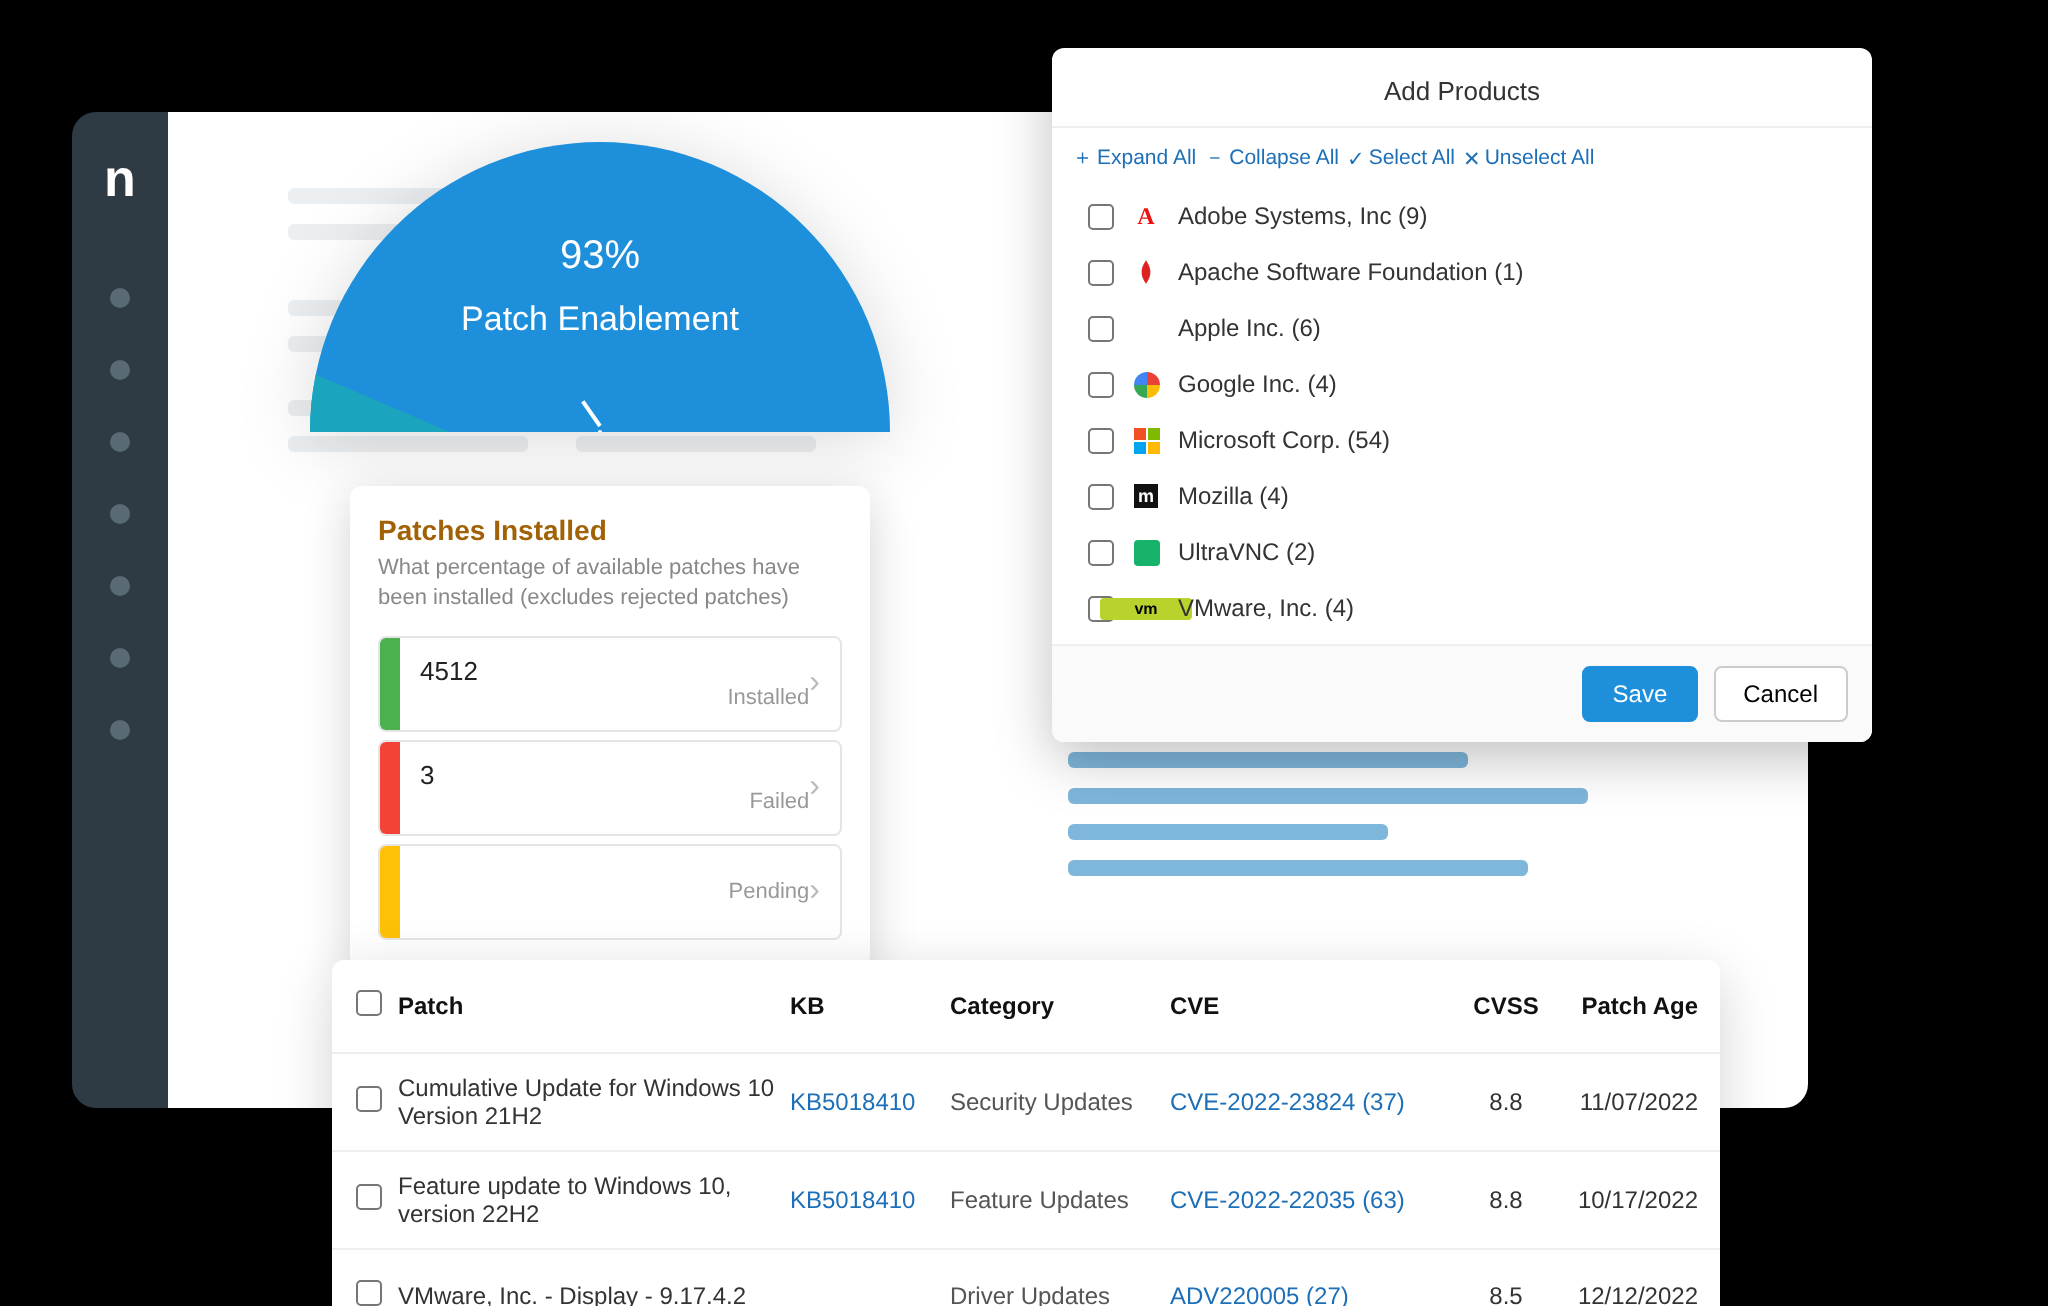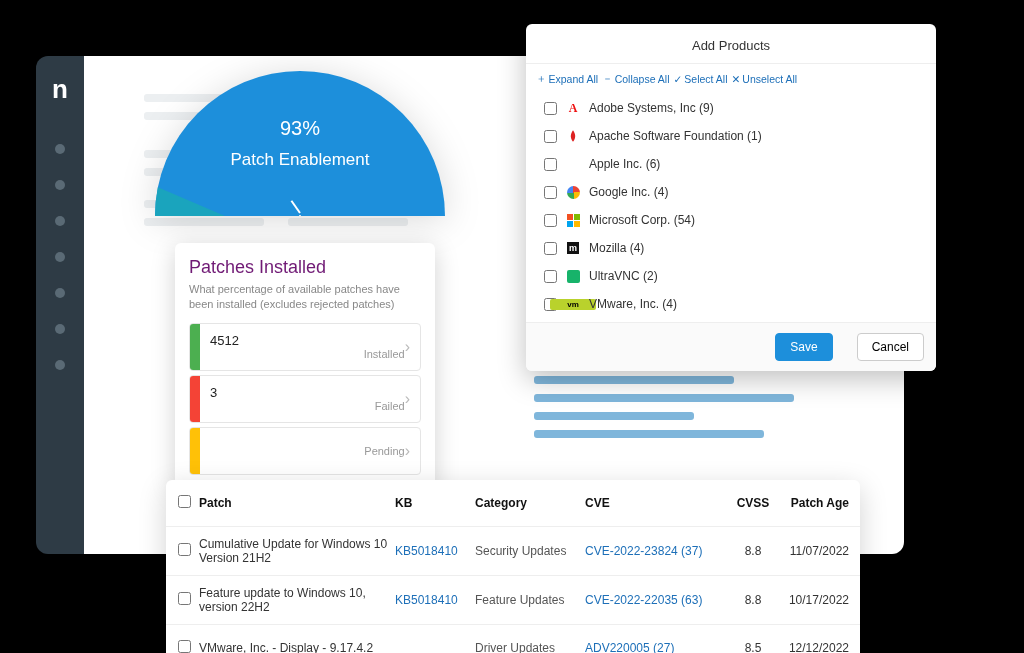--- a/index.html
+++ b/index.html
@@ -72,21 +72,21 @@
     transform-origin:bottom center; transform:translateX(-50%) rotate(-35deg);
   }
 
   
   .patches-card {
     position: absolute; left: 175px; top: 243px; width: 260px;
     background:#fff; border-radius:6px; padding:14px 14px 10px 14px;
     box-shadow: 0 6px 24px rgba(0,0,0,0.18);
     z-index: 6;
   }
-  .patches-card h3 { font-size: 18px; font-weight:400; color:#701a75; }
+  .patches-card h3 { font-size: 14px; font-weight:700; color:#a16207; }
   .patches-card p.desc { font-size: 11px; color:#888; margin:4px 0 10px 0; line-height:1.4; }
   .stat-row {
     display:flex; align-items:center; border:1px solid #e5e5e5; border-radius:4px;
     height: 48px; margin-bottom:4px; cursor:pointer;
   }
   .stat-row .bar { width:10px; height:100%; border-radius:3px 0 0 3px; }
   .stat-row .bar.green{background:#4caf50;}
   .stat-row .bar.red{background:#f44336;}
   .stat-row .bar.yellow{background:#ffc107;}
   .stat-row .txt { flex:1; padding-left:10px; }
@@ -113,21 +113,21 @@
   .modal-body {
     max-height: 240px; overflow-y:auto; padding: 0 6px 4px 18px;
   }
   .prod-row {
     display:flex; align-items:center; gap:8px; height:28px; cursor:pointer;
     color:#333;
   }
   .prod-row input[type=checkbox]{ width:13px; height:13px; }
   .prod-row .ico { width:16px; height:16px; display:inline-flex; align-items:center; justify-content:center; font-size:12px; }
   .modal-footer {
-    display:flex; justify-content:flex-end; gap:24px; padding:10px 12px;
+    display:flex; justify-content:flex-end; gap:8px; padding:10px 12px;
     border-top:1px solid #eee; background:#fafafa; border-radius:0 0 6px 6px;
   }
   .modal-footer button {
     font-size:12px; padding:6px 14px; border-radius:4px; border:1px solid #ccc;
     background:#fff; cursor:pointer;
   }
   .modal-footer button.primary { background:#1d8fdb; color:#fff; border-color:#1d8fdb; }
 
   
   .modal-body::-webkit-scrollbar{width:8px;}

